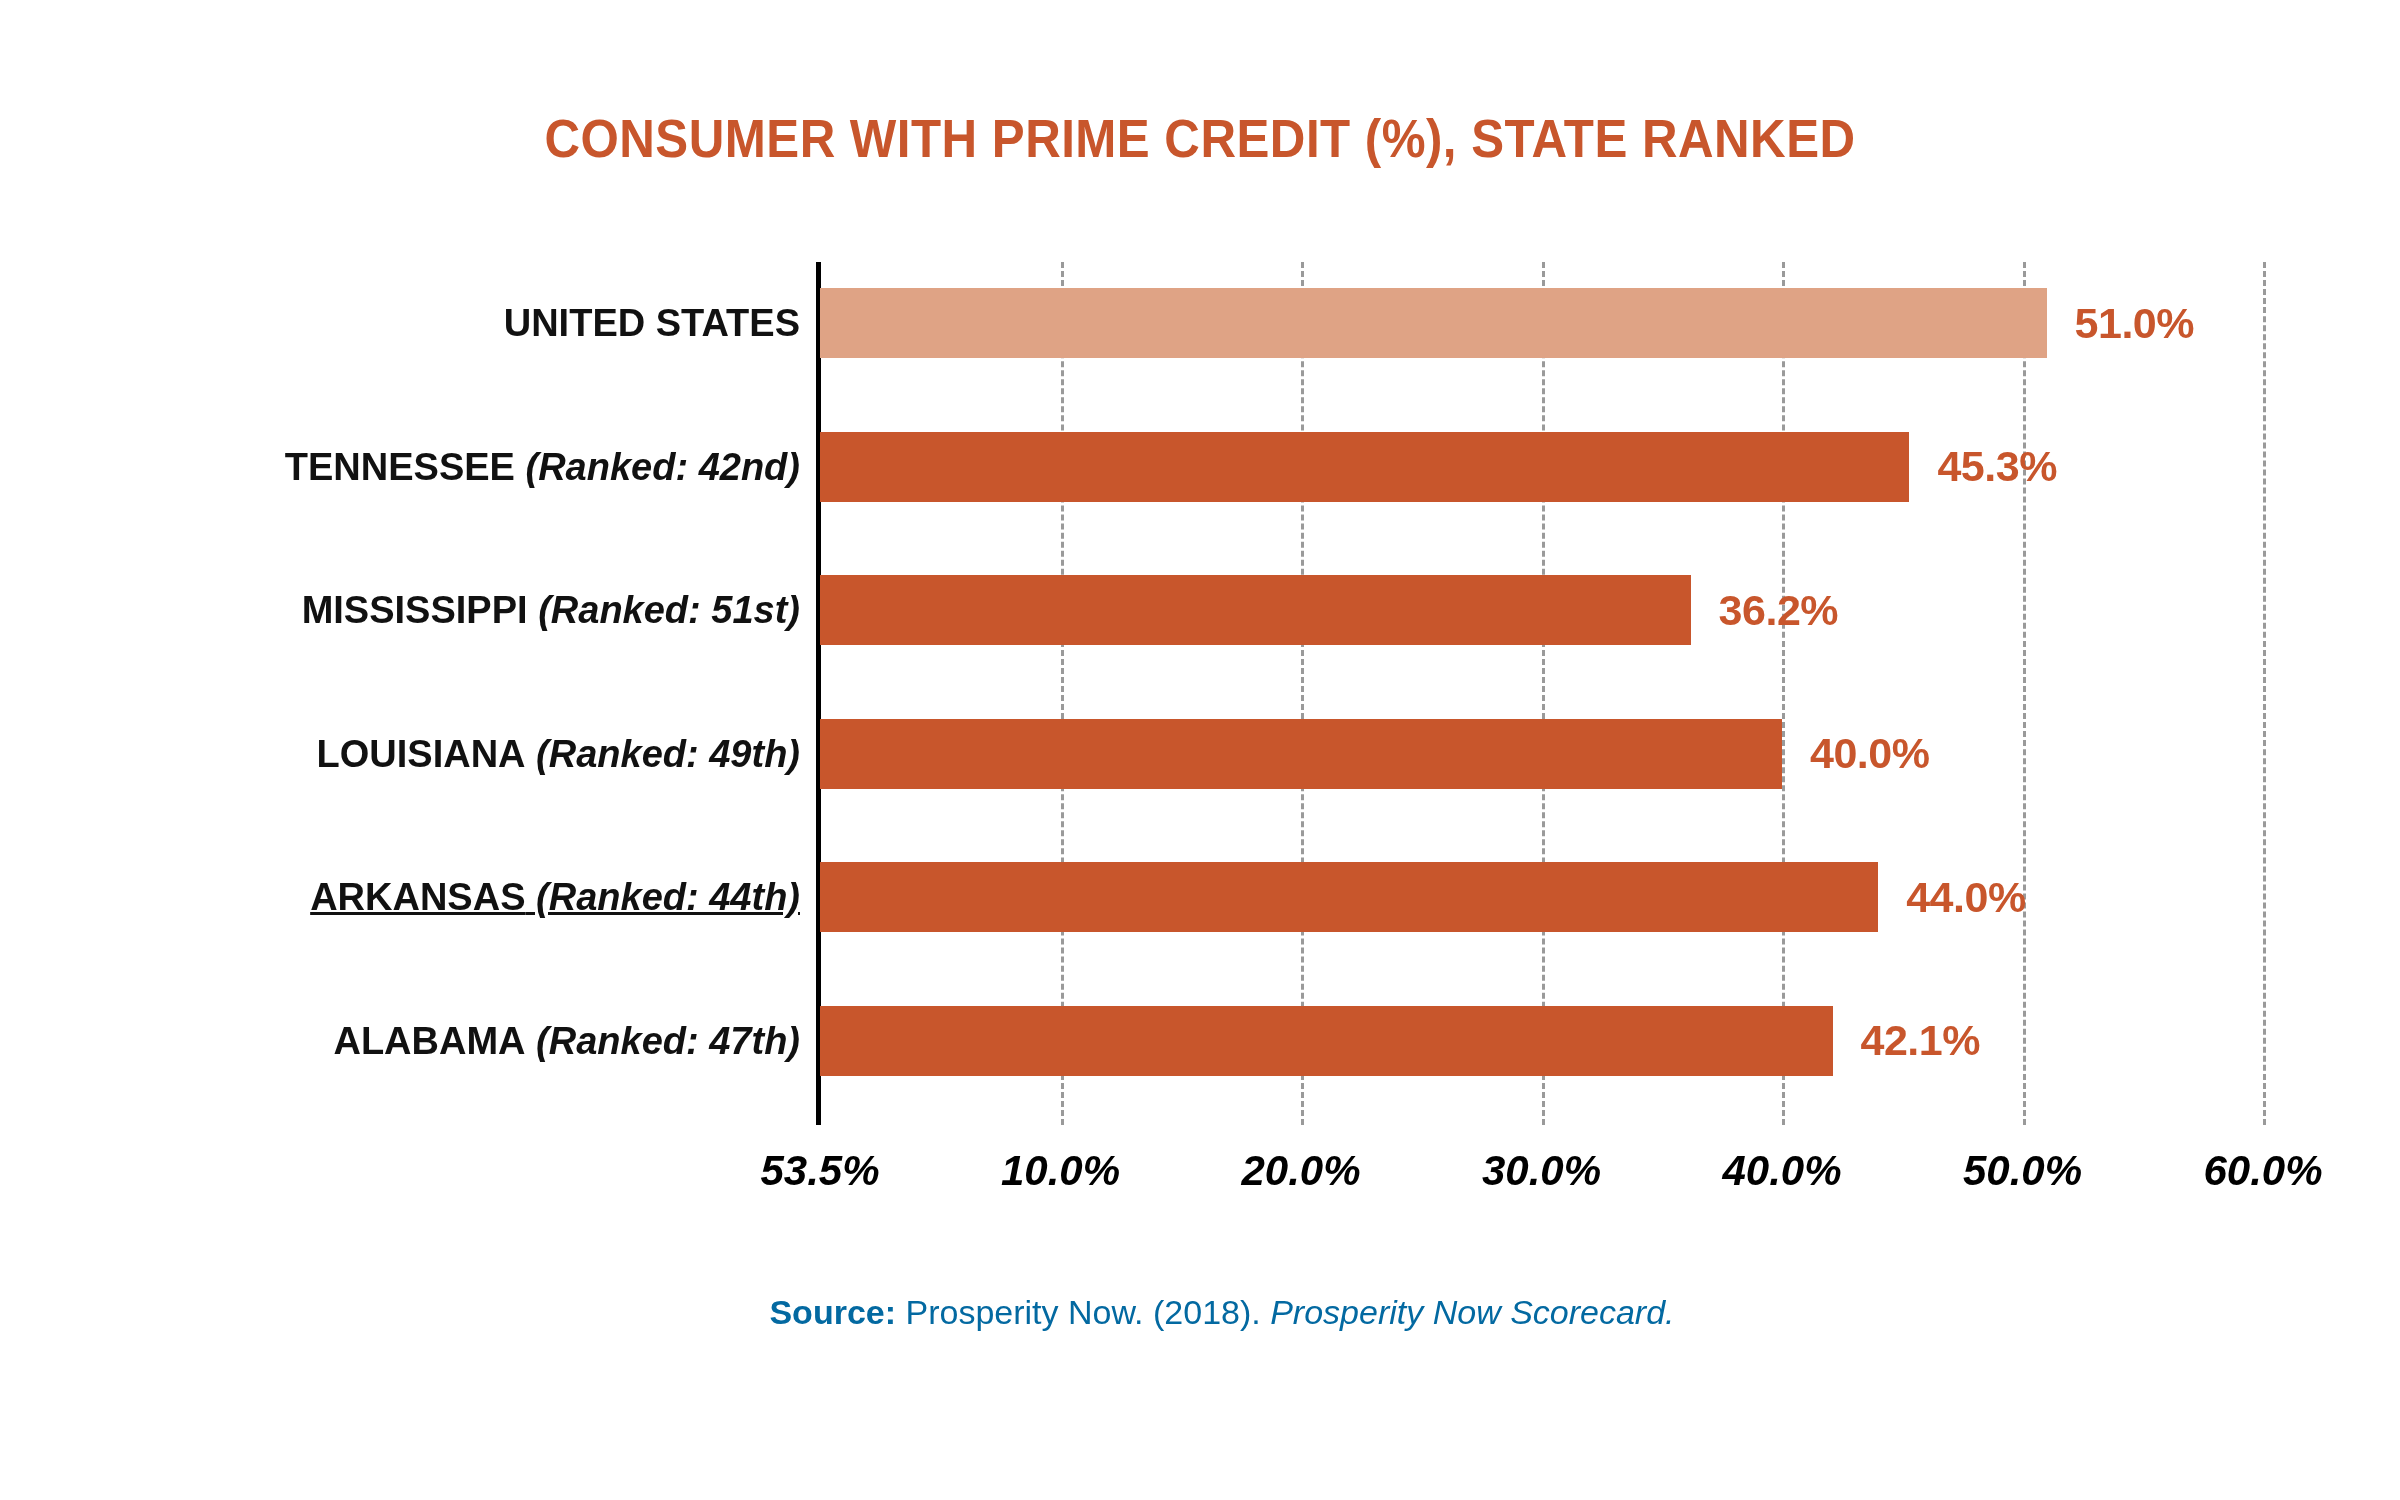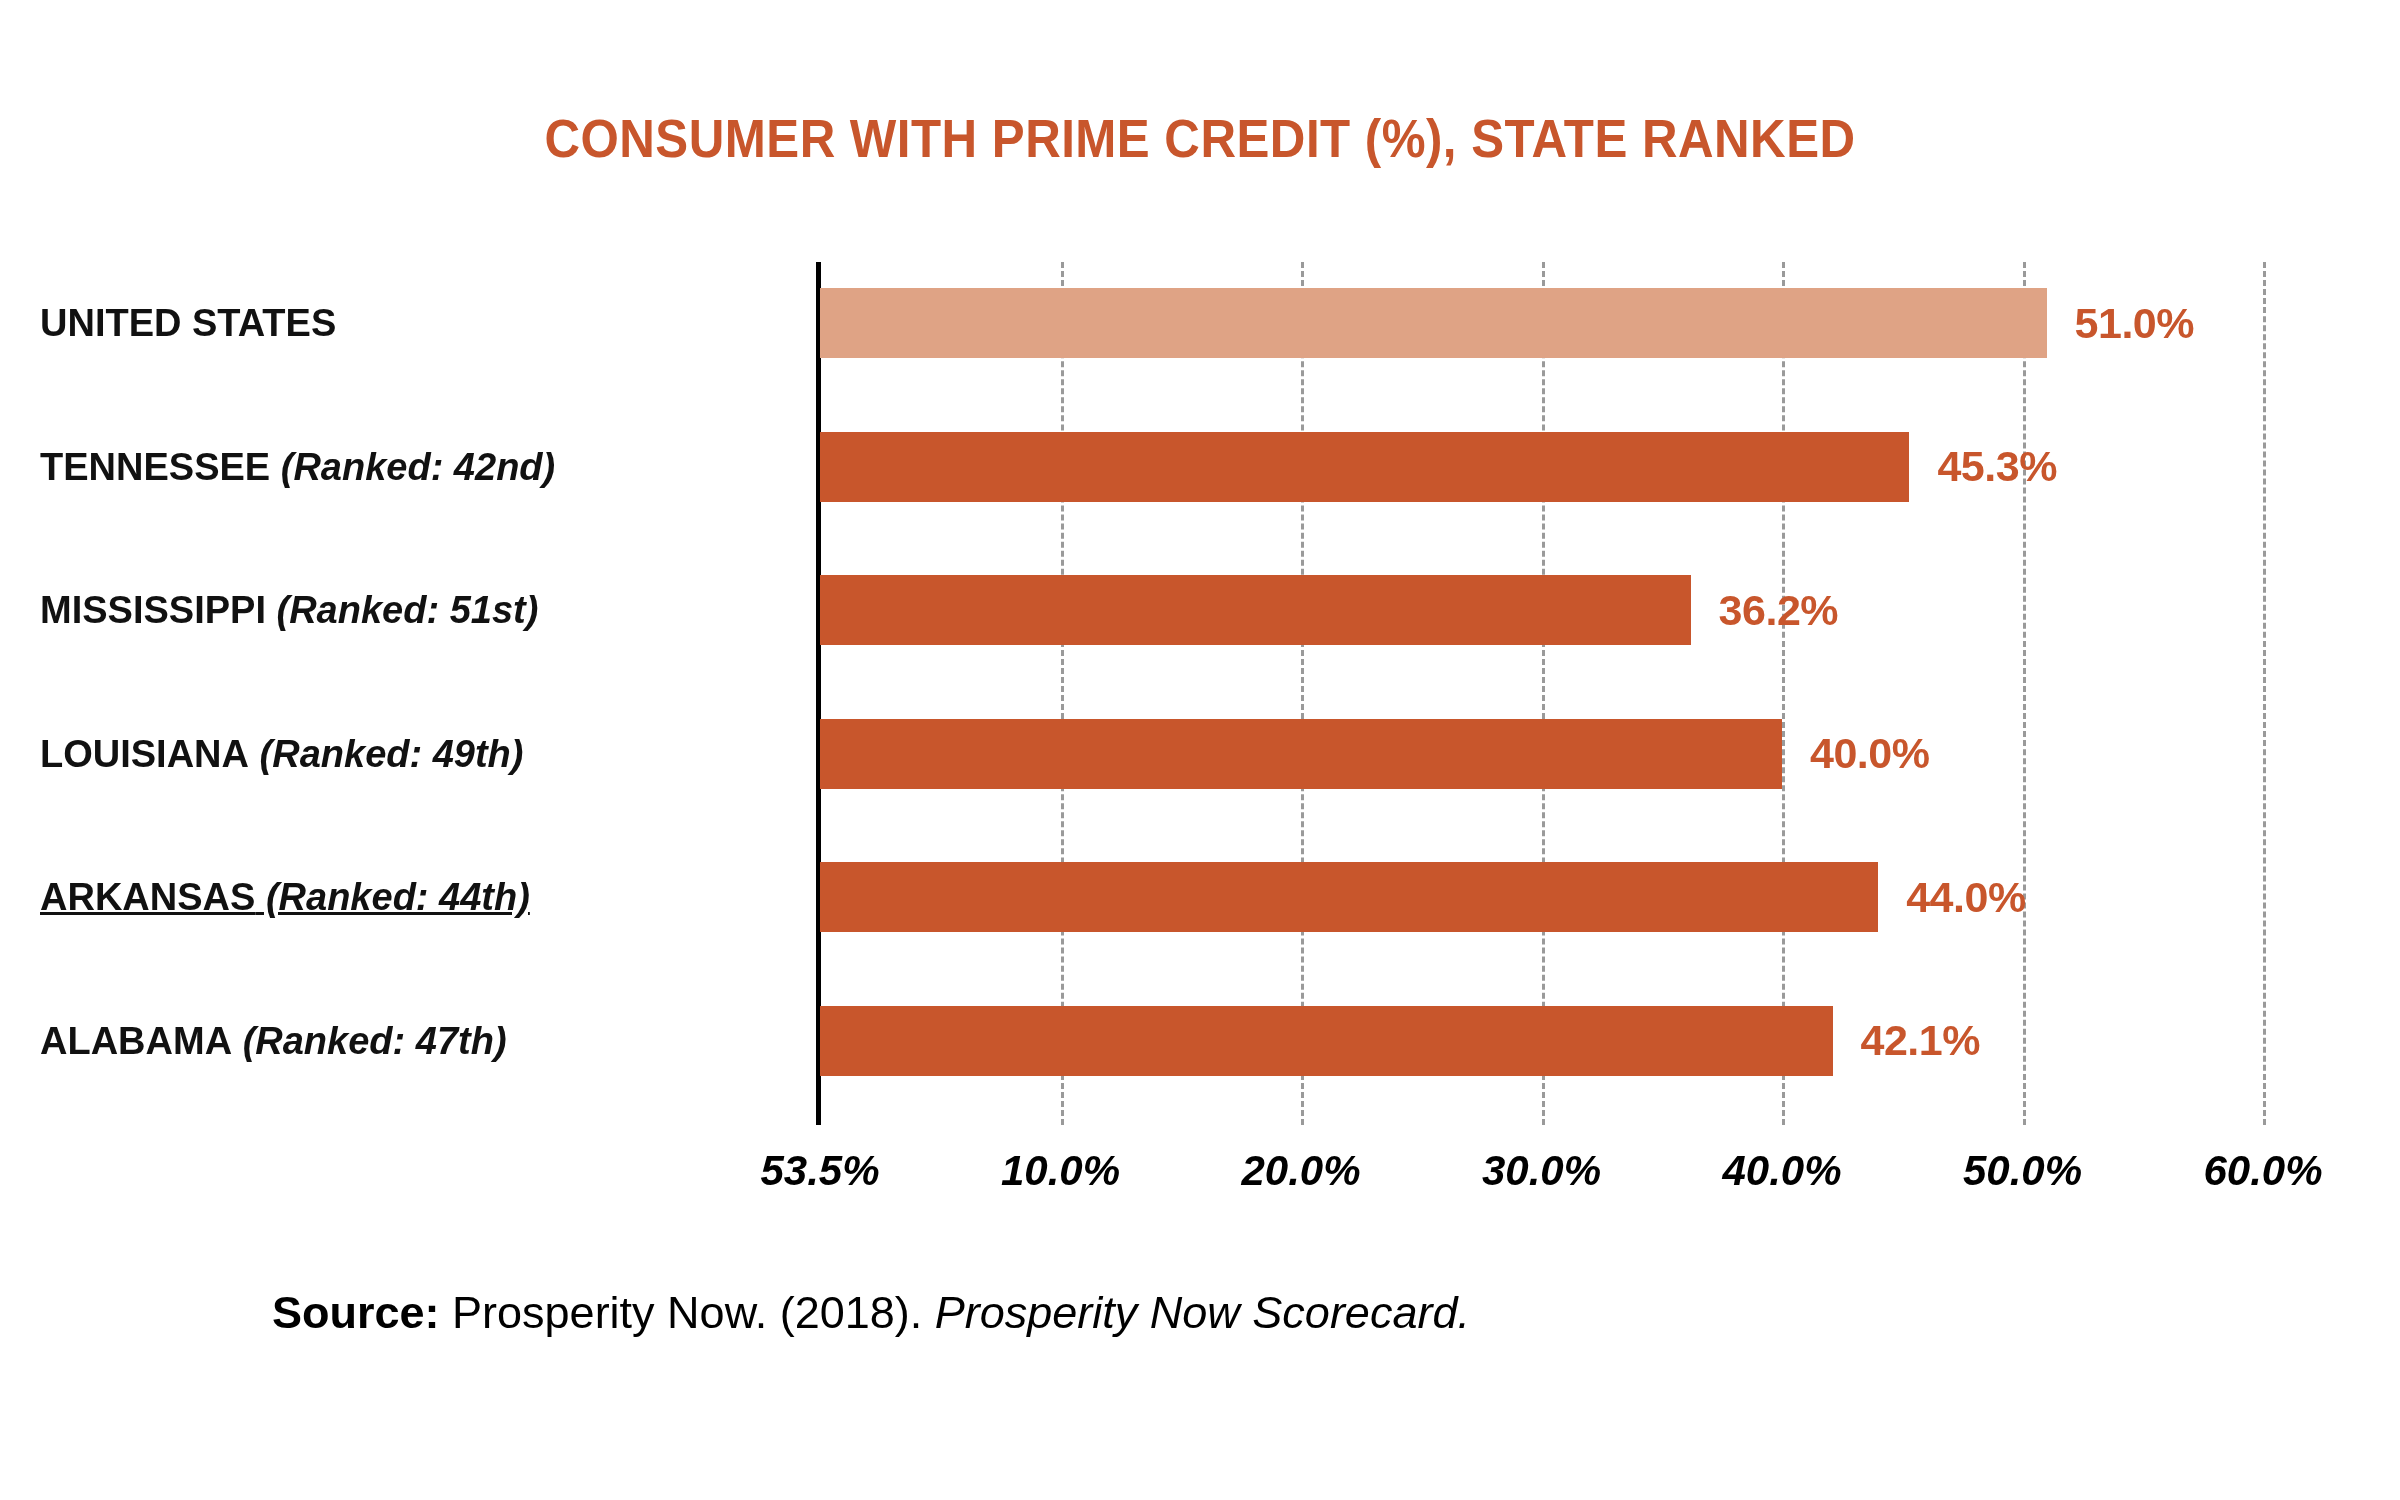--- a/index.html
+++ b/index.html
@@ -76,20 +76,21 @@
     font-weight: bold;
     white-space: nowrap;
     letter-spacing: -0.5px;
   }
 
   
   .cat-label {
     position: absolute;
     right: 1600px;       
     width: 760px;
+    text-align: right;
     color: #111111;
     font-family: "Liberation Sans Narrow", "Liberation Sans", sans-serif;
     font-size: 38px;
     font-weight: bold;
     white-space: nowrap;
     line-height: 70px;
     height: 70px;
   }
   .cat-label .rank { font-style: italic; }
 
@@ -106,25 +107,26 @@
     font-style: italic;
     white-space: nowrap;
   }
 
   
   #source-note {
     position: absolute;
     left: 272px;
     top: 1290px;
     width: 1900px;
-    color: #000000;
+    color: #0369a1;
     font-family: "Liberation Sans Narrow", "Liberation Sans", sans-serif;
-    font-size: 45px;
+    font-size: 34px;
     line-height: 45px;
     white-space: nowrap;
+    text-align: center;
   }
   #source-note .lbl { font-weight: bold; }
   #source-note .ital { font-style: italic; }
 </style>
 </head>
 <body>
 
 <div id="page">
 
   <div id="chart-title">CONSUMER WITH PRIME CREDIT (%), STATE RANKED</div>

